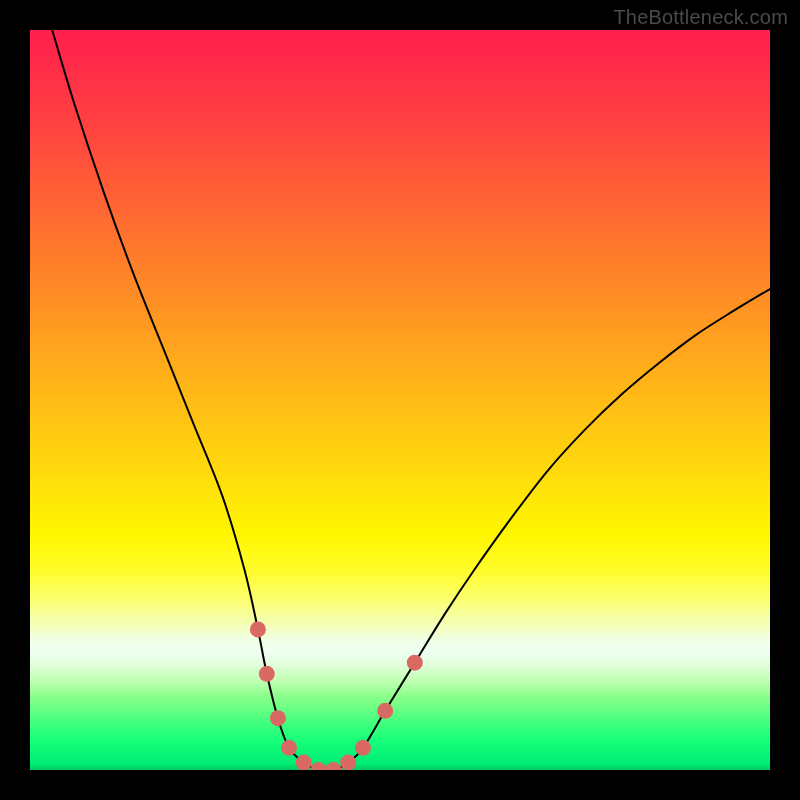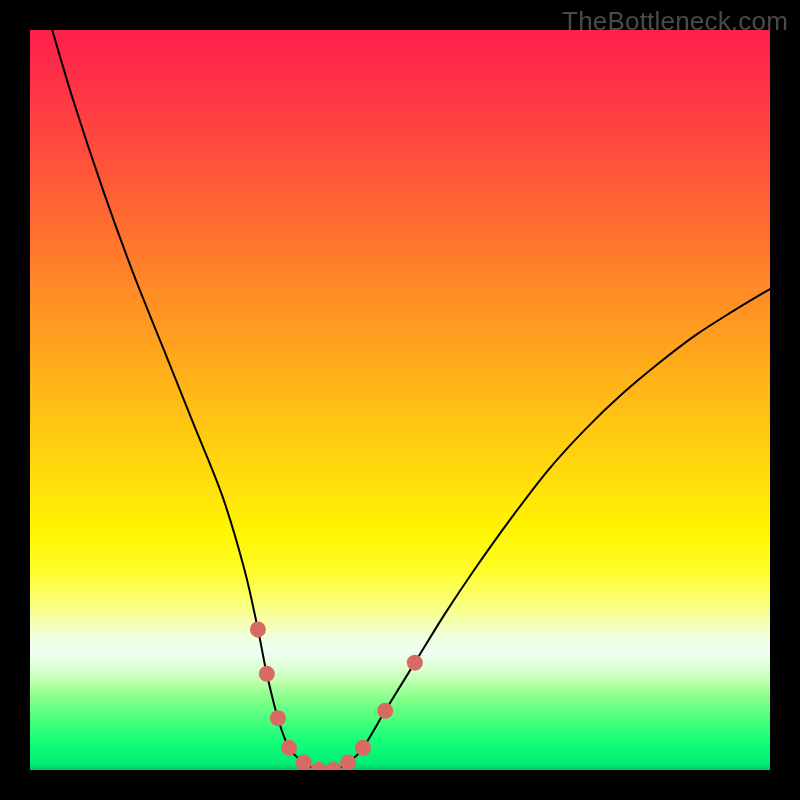--- a/index.html
+++ b/index.html
@@ -9,21 +9,21 @@
     background: #000;
     position: relative;
     overflow: hidden;
     font-family: Arial, Helvetica, sans-serif;
   }
   .watermark {
     position: absolute;
     top: 6px;
     right: 12px;
     color: #4a4a4a;
-    font-size: 26px;
+    font-size: 20px;
     letter-spacing: 0.2px;
     font-weight: 400;
     z-index: 10;
   }
   .plot {
     position: absolute;
     left: 30px;
     top: 30px;
     width: 740px;
     height: 740px;

